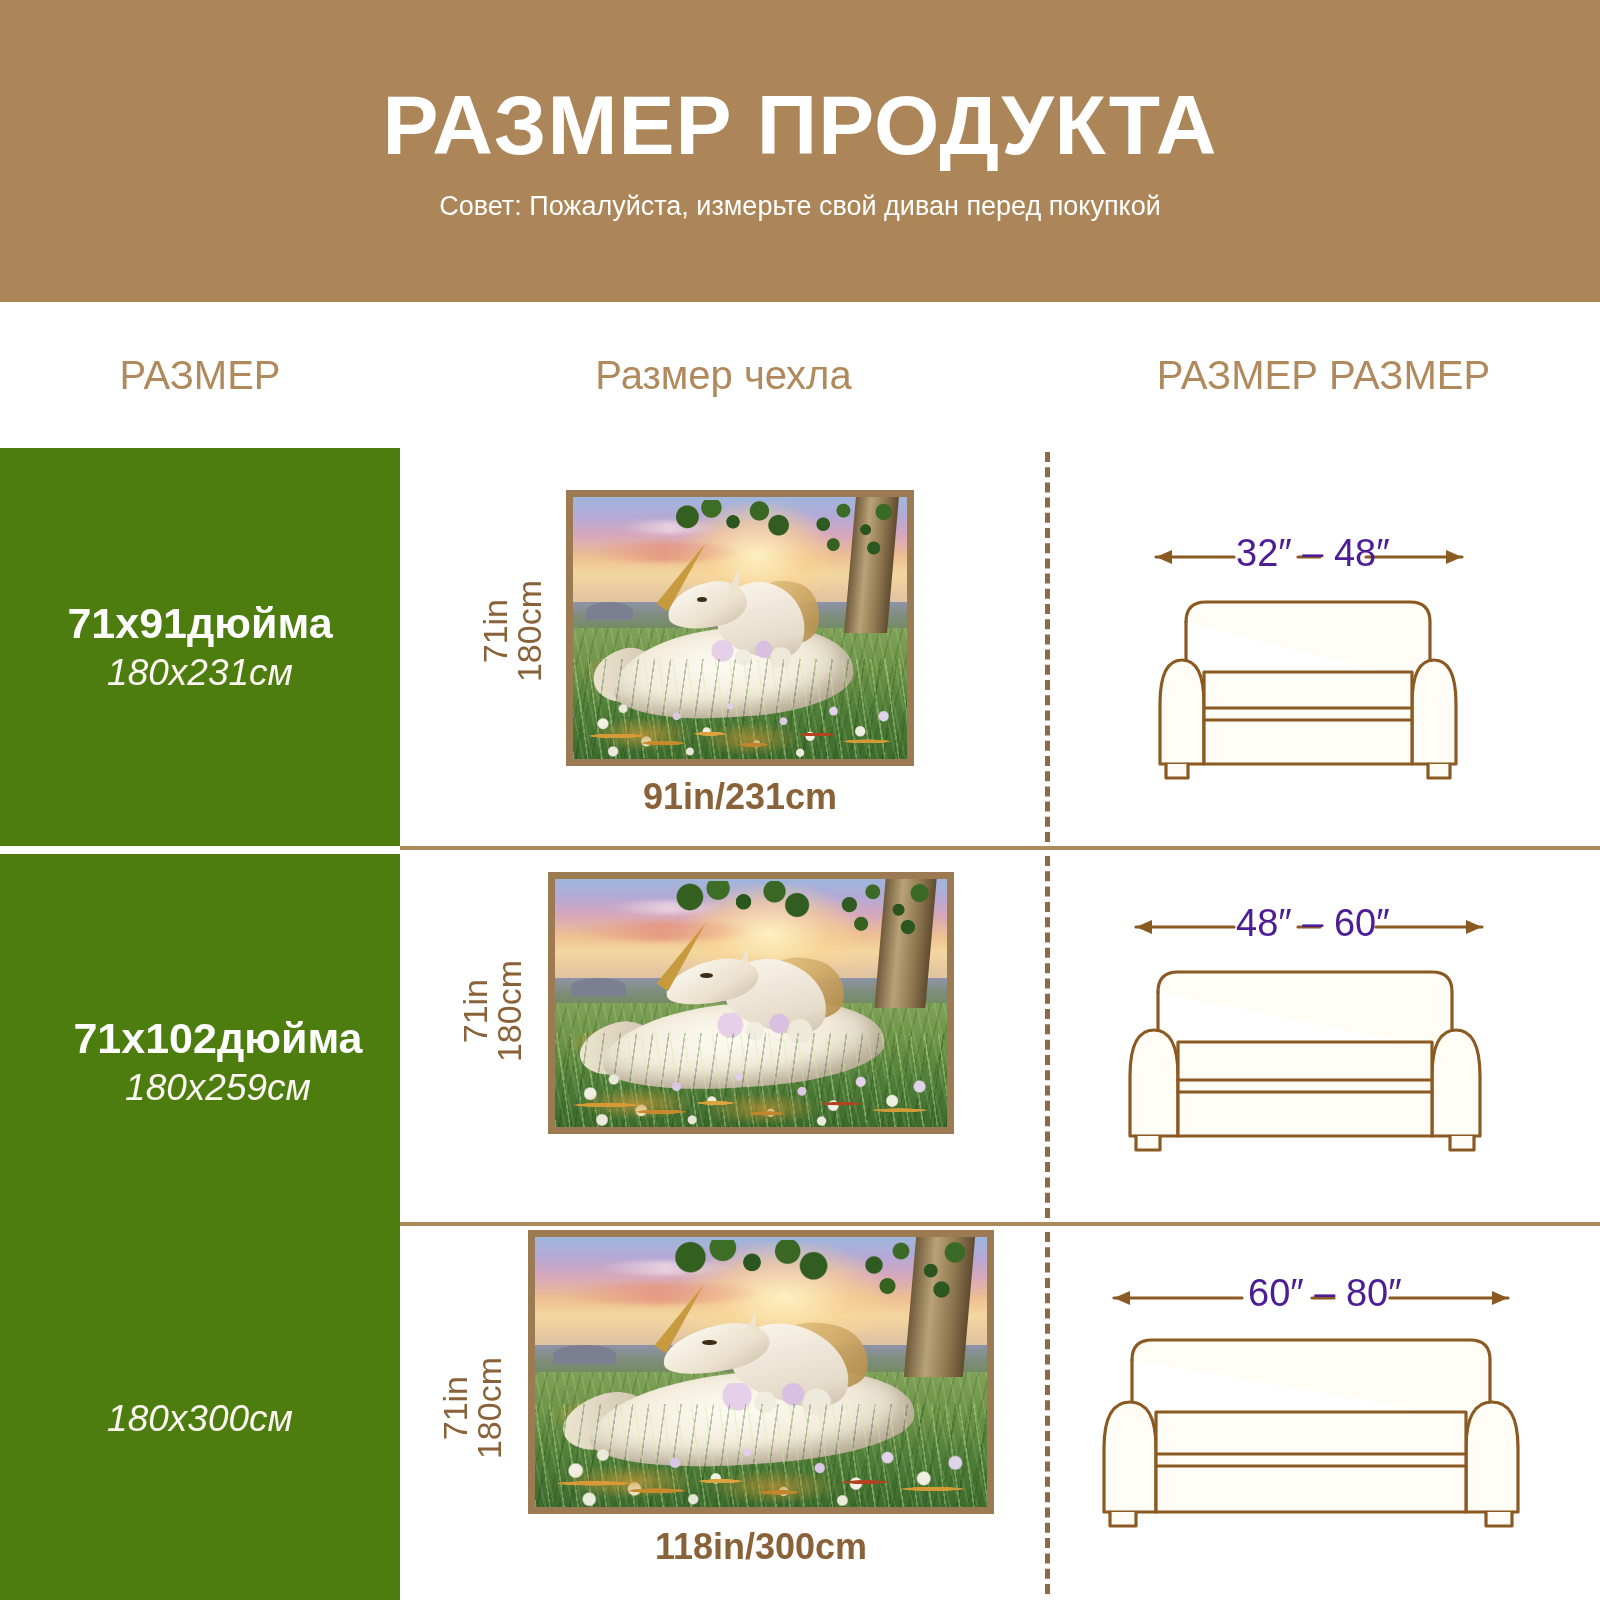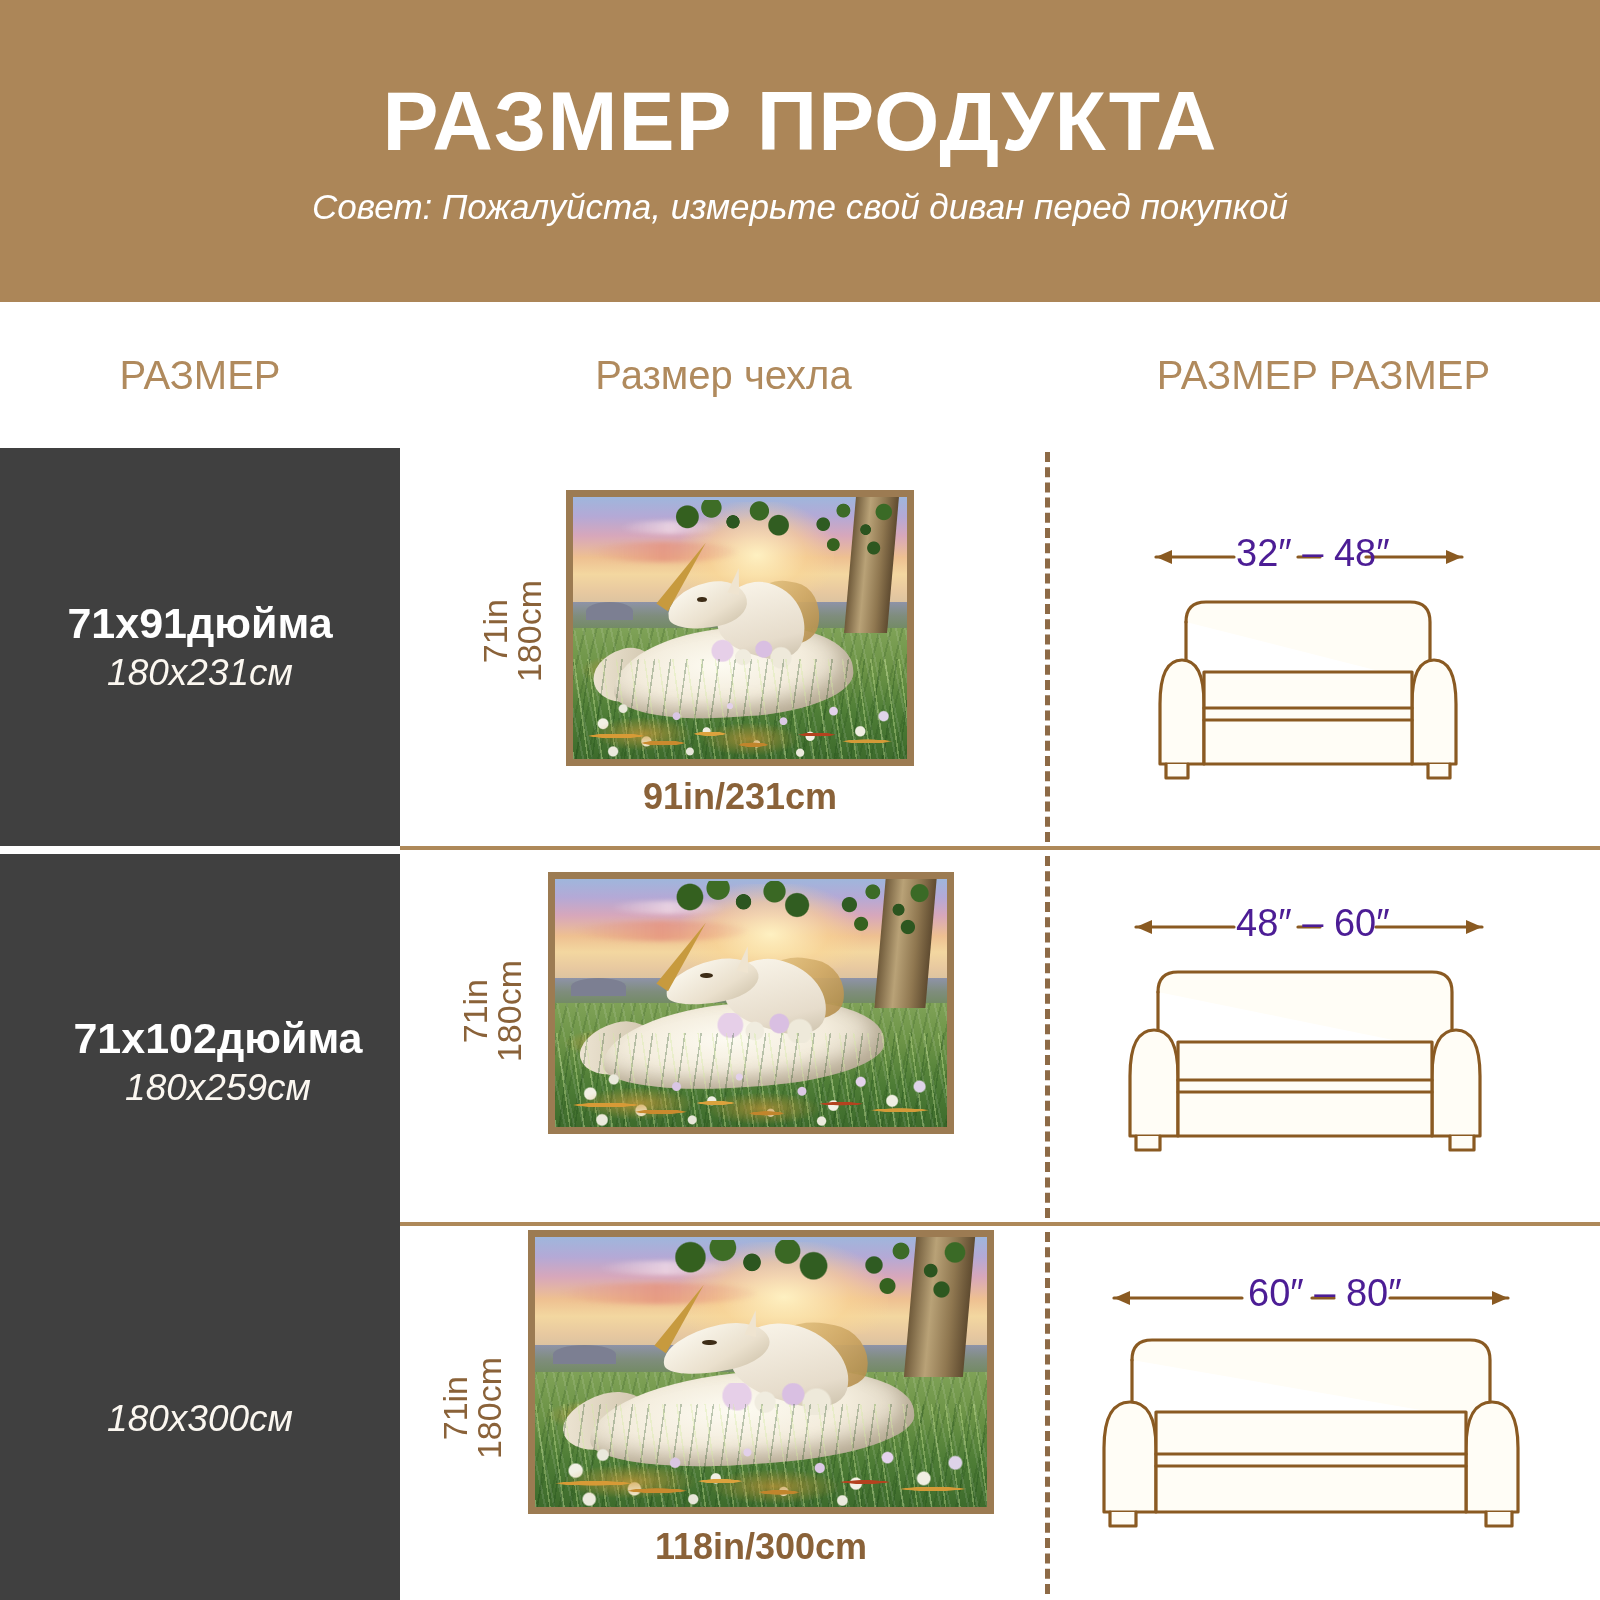--- a/index.html
+++ b/index.html
@@ -32,26 +32,25 @@
     color: #ffffff;
     font-size: 84px;
     font-weight: bold;
     letter-spacing: 1px;
     line-height: 1.0;
     margin: 0 0 26px 0;
     white-space: nowrap;
   }
   .header-subtitle {
     color: #ffffff;
-    font-size: 35px;
+    font-size: 27px;
     font-weight: normal;
     line-height: 1.0;
     margin: 0;
     white-space: nowrap;
-    font-style: italic;
   }
 
   
   .colheads {
     position: absolute;
     left: 0; top: 302px;
     width: 1600px;
     height: 146px;
     background: #ffffff;
     padding-left: 8px;
@@ -70,21 +69,21 @@
   }
   .colhead.c1 { left: 0px;    width: 400px; }
   .colhead.c2 { left: 400px;  width: 647px; }
   .colhead.c3 { left: 1047px; width: 553px; }
 
   
   .sizeblock {
     position: absolute;
     left: 0;
     width: 400px;
-    background: #404040;
+    background: #4d7c0f;
     display: flex;
     flex-direction: column;
     align-items: center;
     justify-content: center;
     box-sizing: border-box;
   }
   .size-in {
     color: #ffffff;
     font-size: 43px;
     font-weight: bold;

